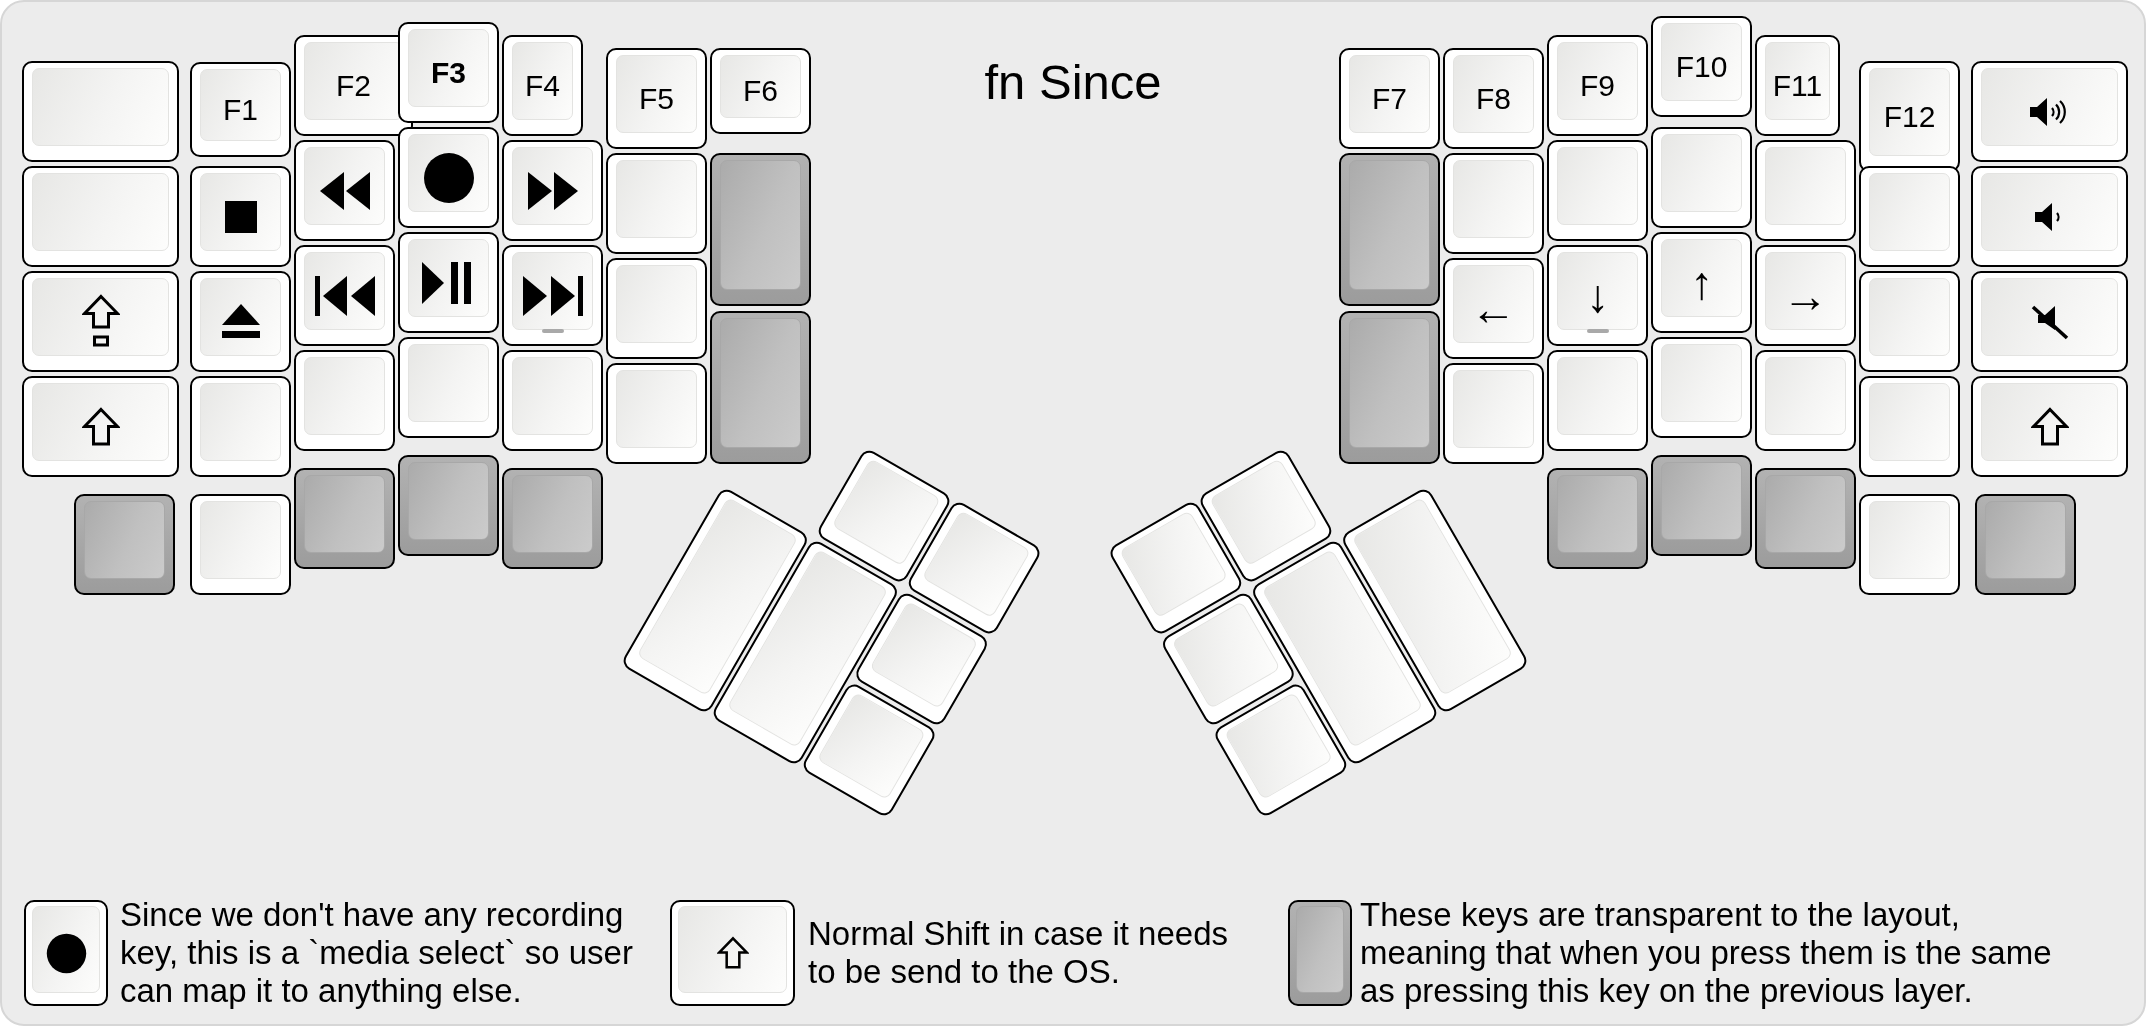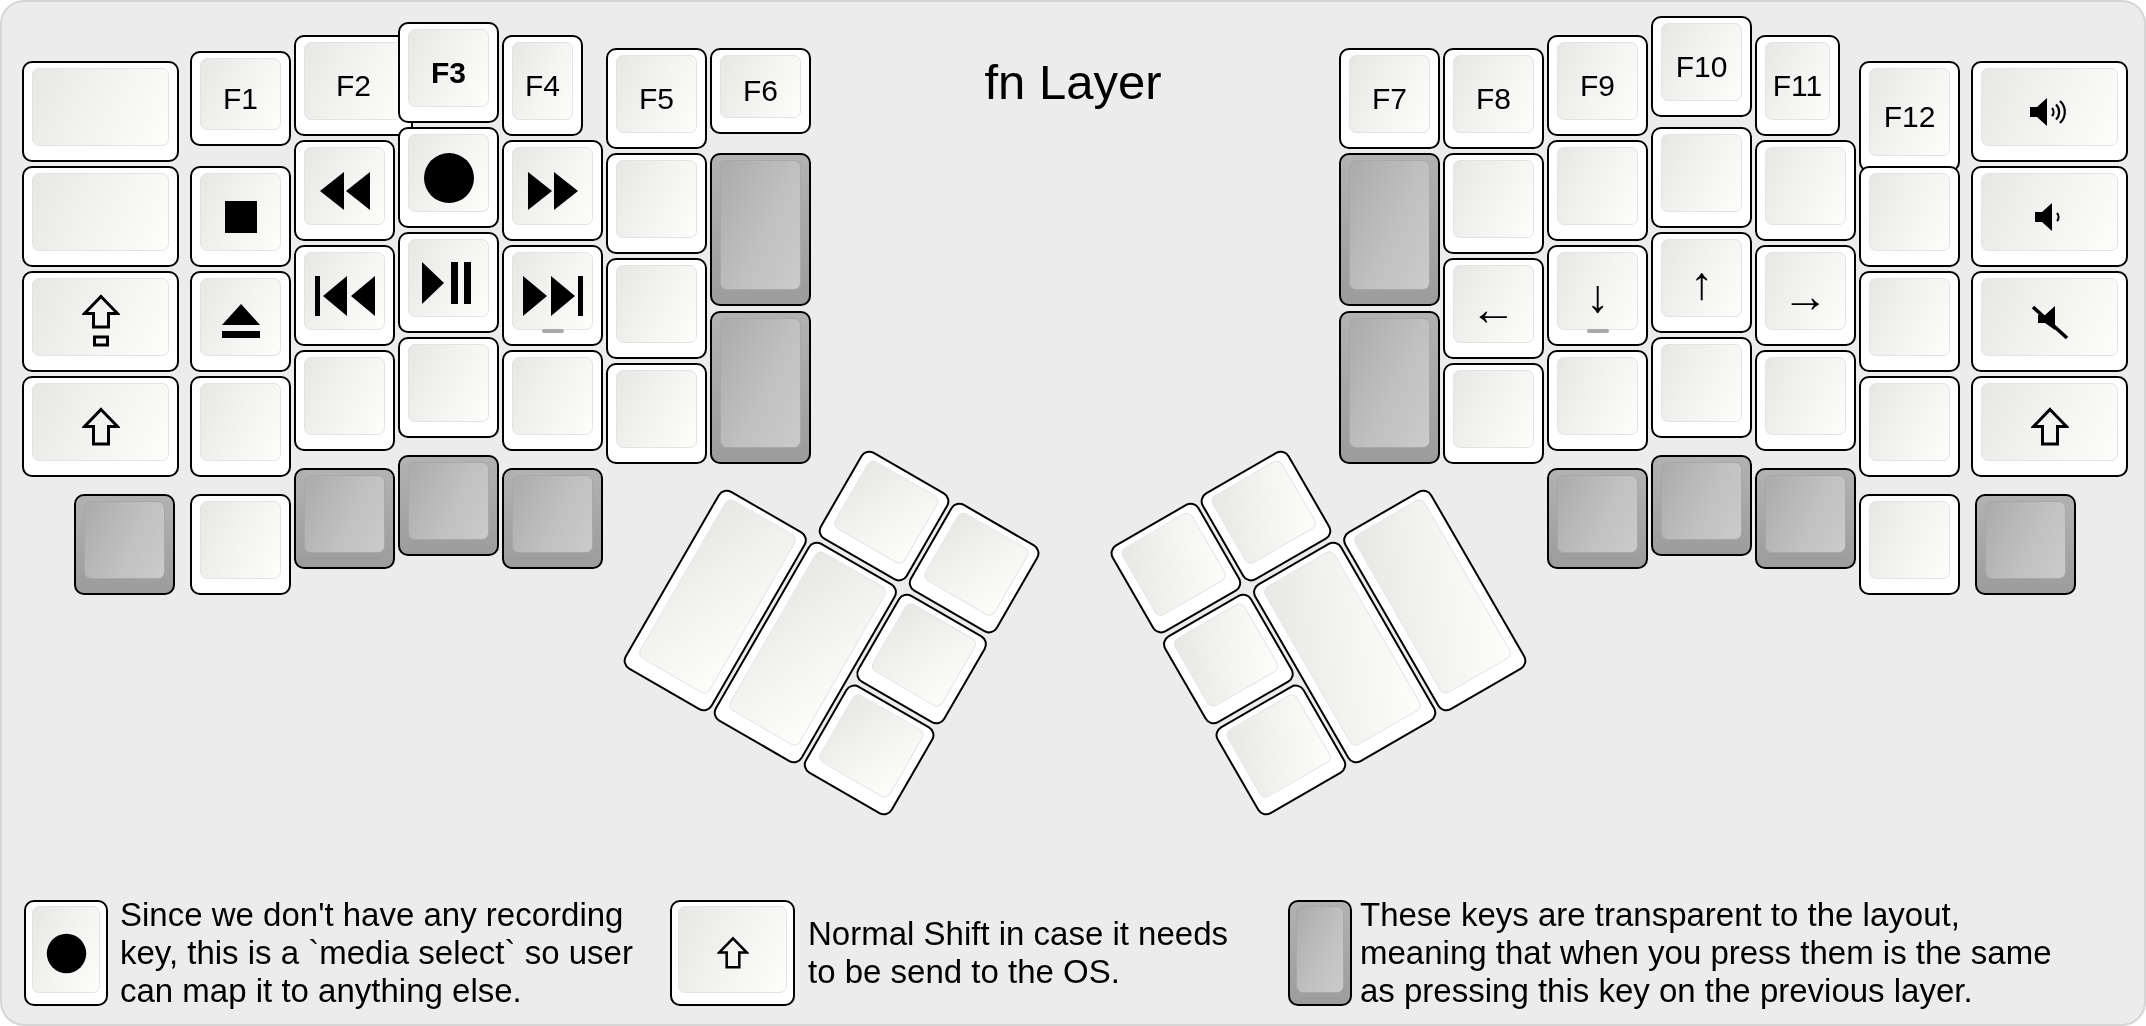--- a/index.html
+++ b/index.html
@@ -27,21 +27,21 @@
       width:22px;height:4px;background:#a9a9a9;border-radius:2px;}
   .thumb{position:absolute;width:0;height:0;transform-origin:0 0;}
   
   .legend-text{position:absolute;top:896px;height:110px;display:flex;align-items:center;
       font-size:33px;line-height:38px;color:#000;white-space:pre-line;}
 </style>
 </head>
 <body>
 
 <div class="canvas">
-  <div class="title">fn Layer</div>
+  <div class="title">fn Since</div>
   <div id="keys-root">
       <div class="key white" style="left: 20px; top: 59px; width: 157px; height: 101px;">
         <div class="face"></div>
       </div>
       <div class="key white" style="left: 20px; top: 164px; width: 157px; height: 101px;">
         <div class="face"></div>
       </div>
       <div class="key white" style="left: 20px; top: 269px; width: 157px; height: 101px;">
         <div class="face"></div>
         <div class="kc">
@@ -52,21 +52,21 @@
         </div>
       </div>
       <div class="key white" style="left: 20px; top: 374px; width: 157px; height: 101px;">
         <div class="face"></div>
         <div class="kc">
           <svg width="38" height="40" viewBox="0 0 38 40">
             <path d="M19 2.5 L35.5 19.5 H26.5 V37 H11.5 V19.5 H2.5 Z" fill="none" stroke="#000" stroke-width="3"></path>
           </svg>
         </div>
       </div>
-      <div class="key white" style="left: 188px; top: 49px; width: 101px; height: 95px;">
+      <div class="key white" style="left: 188px; top: 60px; width: 101px; height: 95px;">
         <div class="face"></div>
         <div class="kc">
           <span class="klabel">F1</span>
         </div>
       </div>
       <div class="key white" style="left: 188px; top: 164px; width: 101px; height: 101px;">
         <div class="face"></div>
         <div class="kc">
           <svg width="36" height="36" viewBox="0 0 36 36">
             <rect x="2" y="2" width="32" height="32"></rect>

